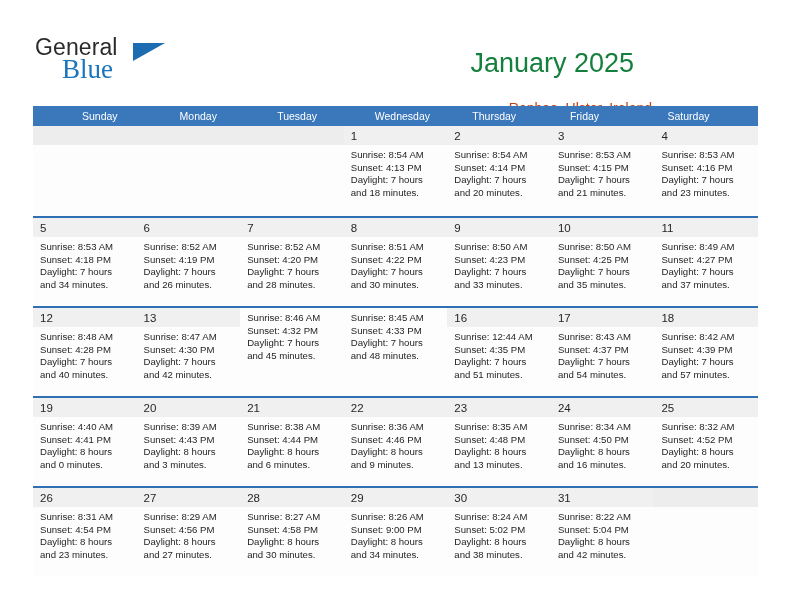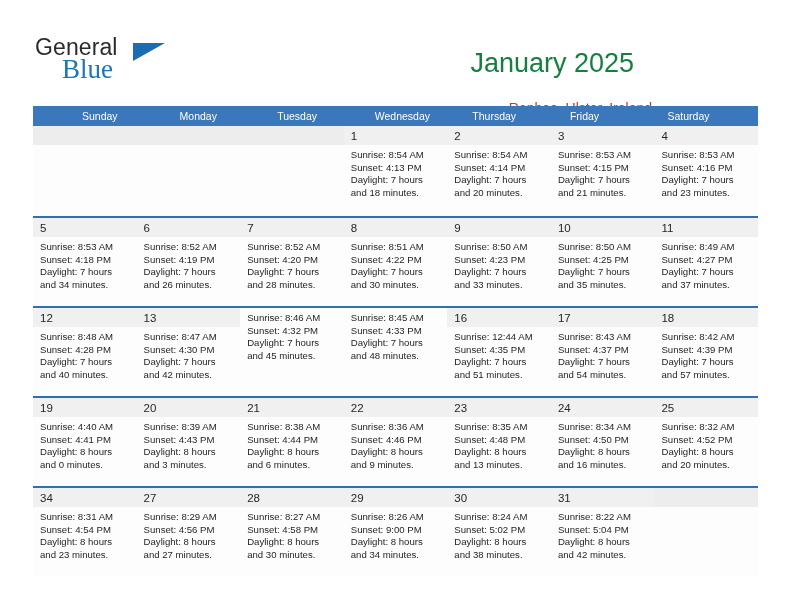--- a/index.html
+++ b/index.html
@@ -398,21 +398,21 @@
           <div class="cell-body">
             <div class="cell-line">Sunrise: 8:32 AM</div>
             <div class="cell-line">Sunset: 4:52 PM</div>
             <div class="cell-line">Daylight: 8 hours</div>
             <div class="cell-line">and 20 minutes.</div>
           </div>
         </div>
       </div>
       <div class="week-row">
         <div class="day-cell">
-          <div class="daynum-band"><span class="daynum">34</span></div>
+          <div class="daynum-band"><span class="daynum">26</span></div>
           <div class="cell-body">
             <div class="cell-line">Sunrise: 8:31 AM</div>
             <div class="cell-line">Sunset: 4:54 PM</div>
             <div class="cell-line">Daylight: 8 hours</div>
             <div class="cell-line">and 23 minutes.</div>
           </div>
         </div>
         <div class="day-cell">
           <div class="daynum-band"><span class="daynum">27</span></div>
           <div class="cell-body">

